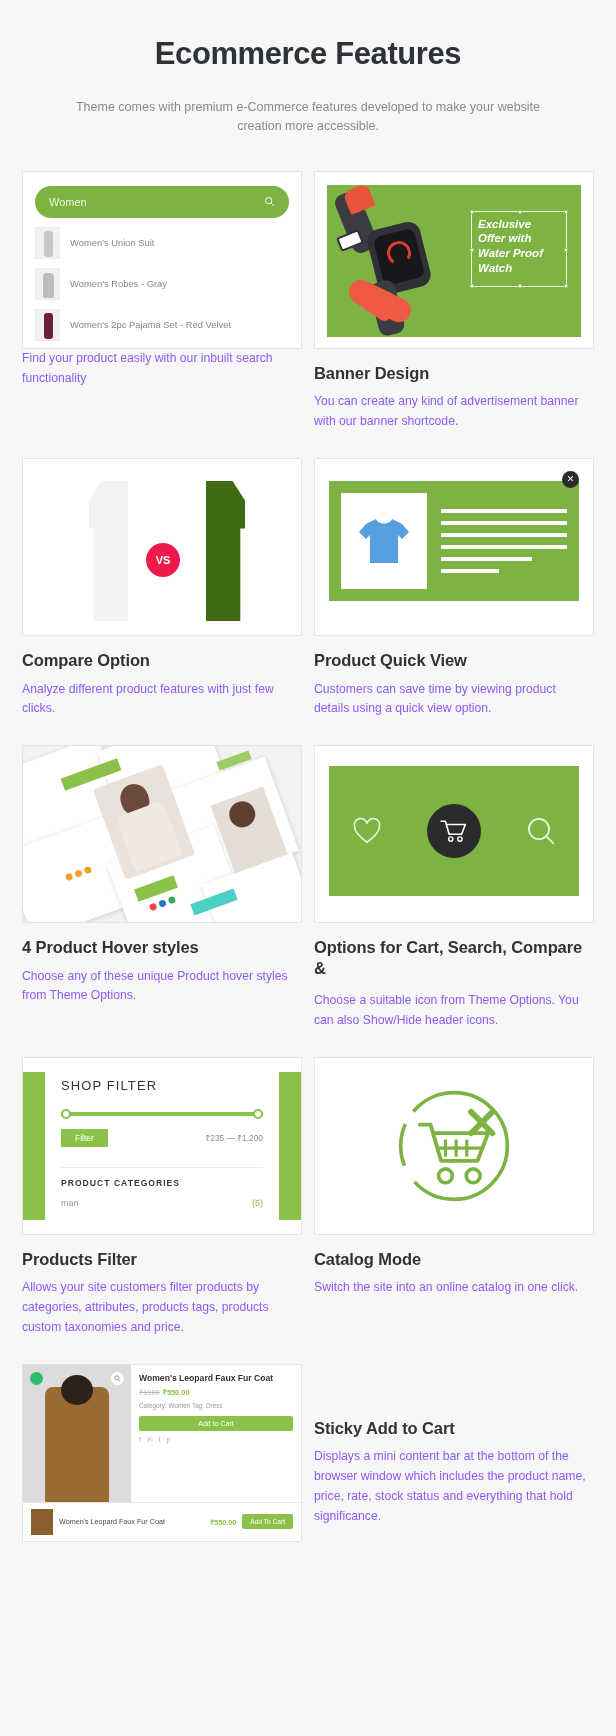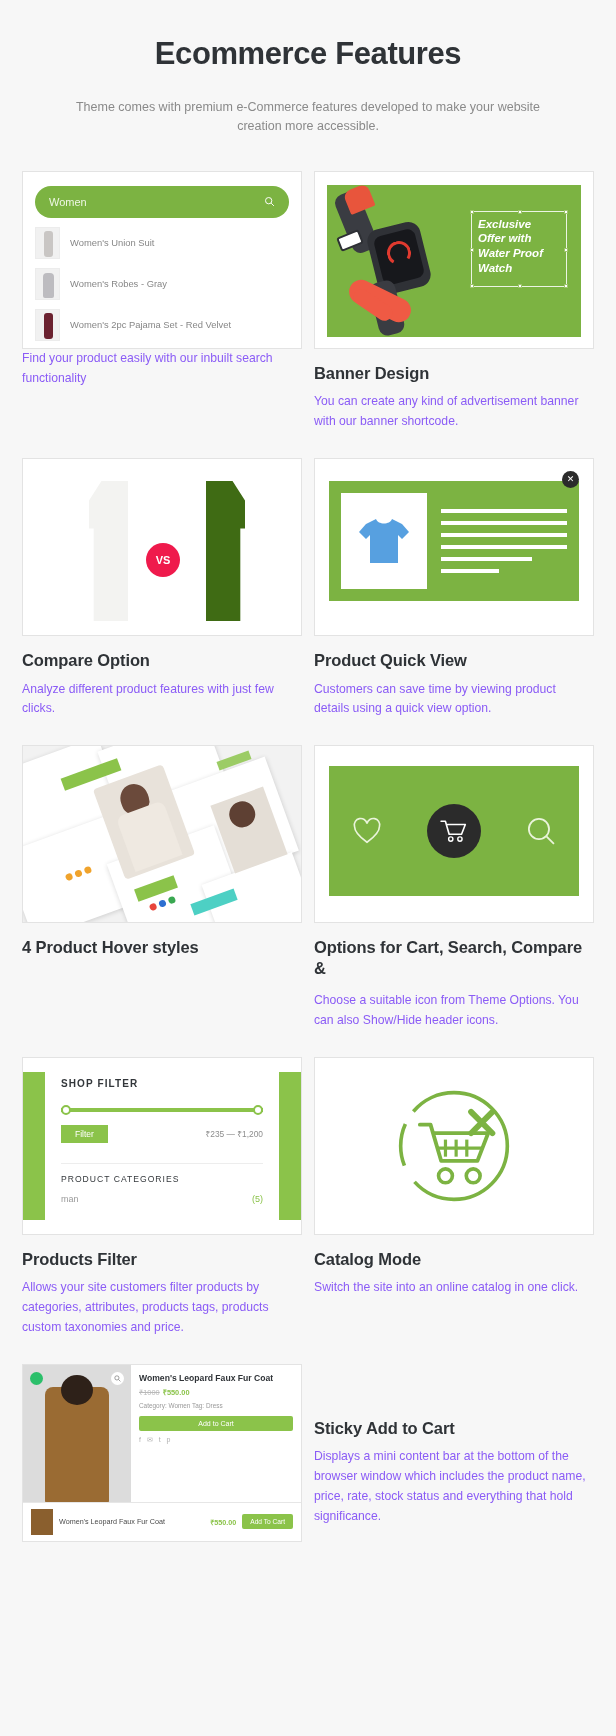--- a/index.html
+++ b/index.html
@@ -191,29 +191,29 @@
 
   
   .opt { padding: 20px 14px; height: 100%; }
   .opt-in { background: #7cb342; height: 130px; display: flex; align-items: center; justify-content: space-around; }
   .opt-circle { width: 54px; height: 54px; border-radius: 50%; background: #2b2b2b; display: flex; align-items: center; justify-content: center; }
 
   
   .sf { height: 100%; background: #fff; display: flex; padding: 14px 0; }
   .sf-bar { width: 22px; background: #8bc34a; flex: 0 0 auto; }
   .sf-mid { flex: 1; padding: 6px 16px; }
-  .sf-h { font-size: 10px; font-weight: 700; letter-spacing: 1.1px; color: #33373b; }
+  .sf-h { font-size: 13px; font-weight: 400; letter-spacing: 1.1px; color: #33373b; }
   .sf-slider { margin: 16px 0 10px 0; position: relative; height: 10px; }
   .sf-track { position: absolute; left: 0; right: 0; top: 3px; height: 4px; background: #8bc34a; }
   .sf-knob { position: absolute; top: 0; width: 10px; height: 10px; border-radius: 50%; background: #fff; border: 2px solid #8bc34a; }
   .sf-knob.l { left: 0; } .sf-knob.r { right: 0; }
   .sf-row { display: flex; align-items: center; justify-content: space-between; }
   .sf-btn { background: #8bc34a; color: #fff; font-size: 8.5px; padding: 4px 14px; border-radius: 0; }
   .sf-price { font-size: 8.4px; color: #8d8d8d; }
-  .sf-h2 { font-size: 8.6px; font-weight: 400; letter-spacing: 1px; color: #33373b; margin-top: 20px; padding-top: 10px; border-top: 1px solid #ededed; }
+  .sf-h2 { font-size: 8.6px; font-weight: 700; letter-spacing: 1px; color: #33373b; margin-top: 20px; padding-top: 10px; border-top: 1px solid #ededed; }
   .sf-cat { display: flex; justify-content: space-between; margin-top: 10px; font-size: 9px; color: #9a9a9a; }
   .sf-cat em { color: #8bc34a; font-style: normal; }
 
   
   .cat { height: 100%; background: #fff; display: flex; align-items: center; justify-content: center; }
 
   
   .st { height: 100%; background: #fff; position: relative; overflow: hidden; display: flex; }
   .st-left { width: 108px; background: #dcdcdc; position: relative; flex: 0 0 auto; }
   .st-badge { position: absolute; left: 7px; top: 7px; width: 13px; height: 13px; border-radius: 50%; background: #2bbf6a; }
@@ -379,20 +379,21 @@
               <u style="background:#3aa851"></u>
           </div>
           <div class="dots d2">
             <u style="background:#f0a32c"></u>
               <u style="background:#f0a32c"></u>
               <u style="background:#f0a32c"></u>
           </div>
         </div>
       </div>
       <div class="feat-title">4 Product Hover styles</div>
+      <div class="feat-desc">Choose any of these unique Product hover styles from Theme Options.</div>
     </div>
 
     <div class="cell right">
       <div class="thumb">
         <div class="opt">
           <div class="opt-in">
             <svg width="30" height="28" viewBox="0 0 24 22" fill="none">
               <path d="M12 20 C5 15 2 11 2 7.2 A5 5 0 0 1 12 5 A5 5 0 0 1 22 7.2 C22 11 19 15 12 20Z" stroke="#eaf4db" stroke-width="1.3"></path>
             </svg>
             <div class="opt-circle">

